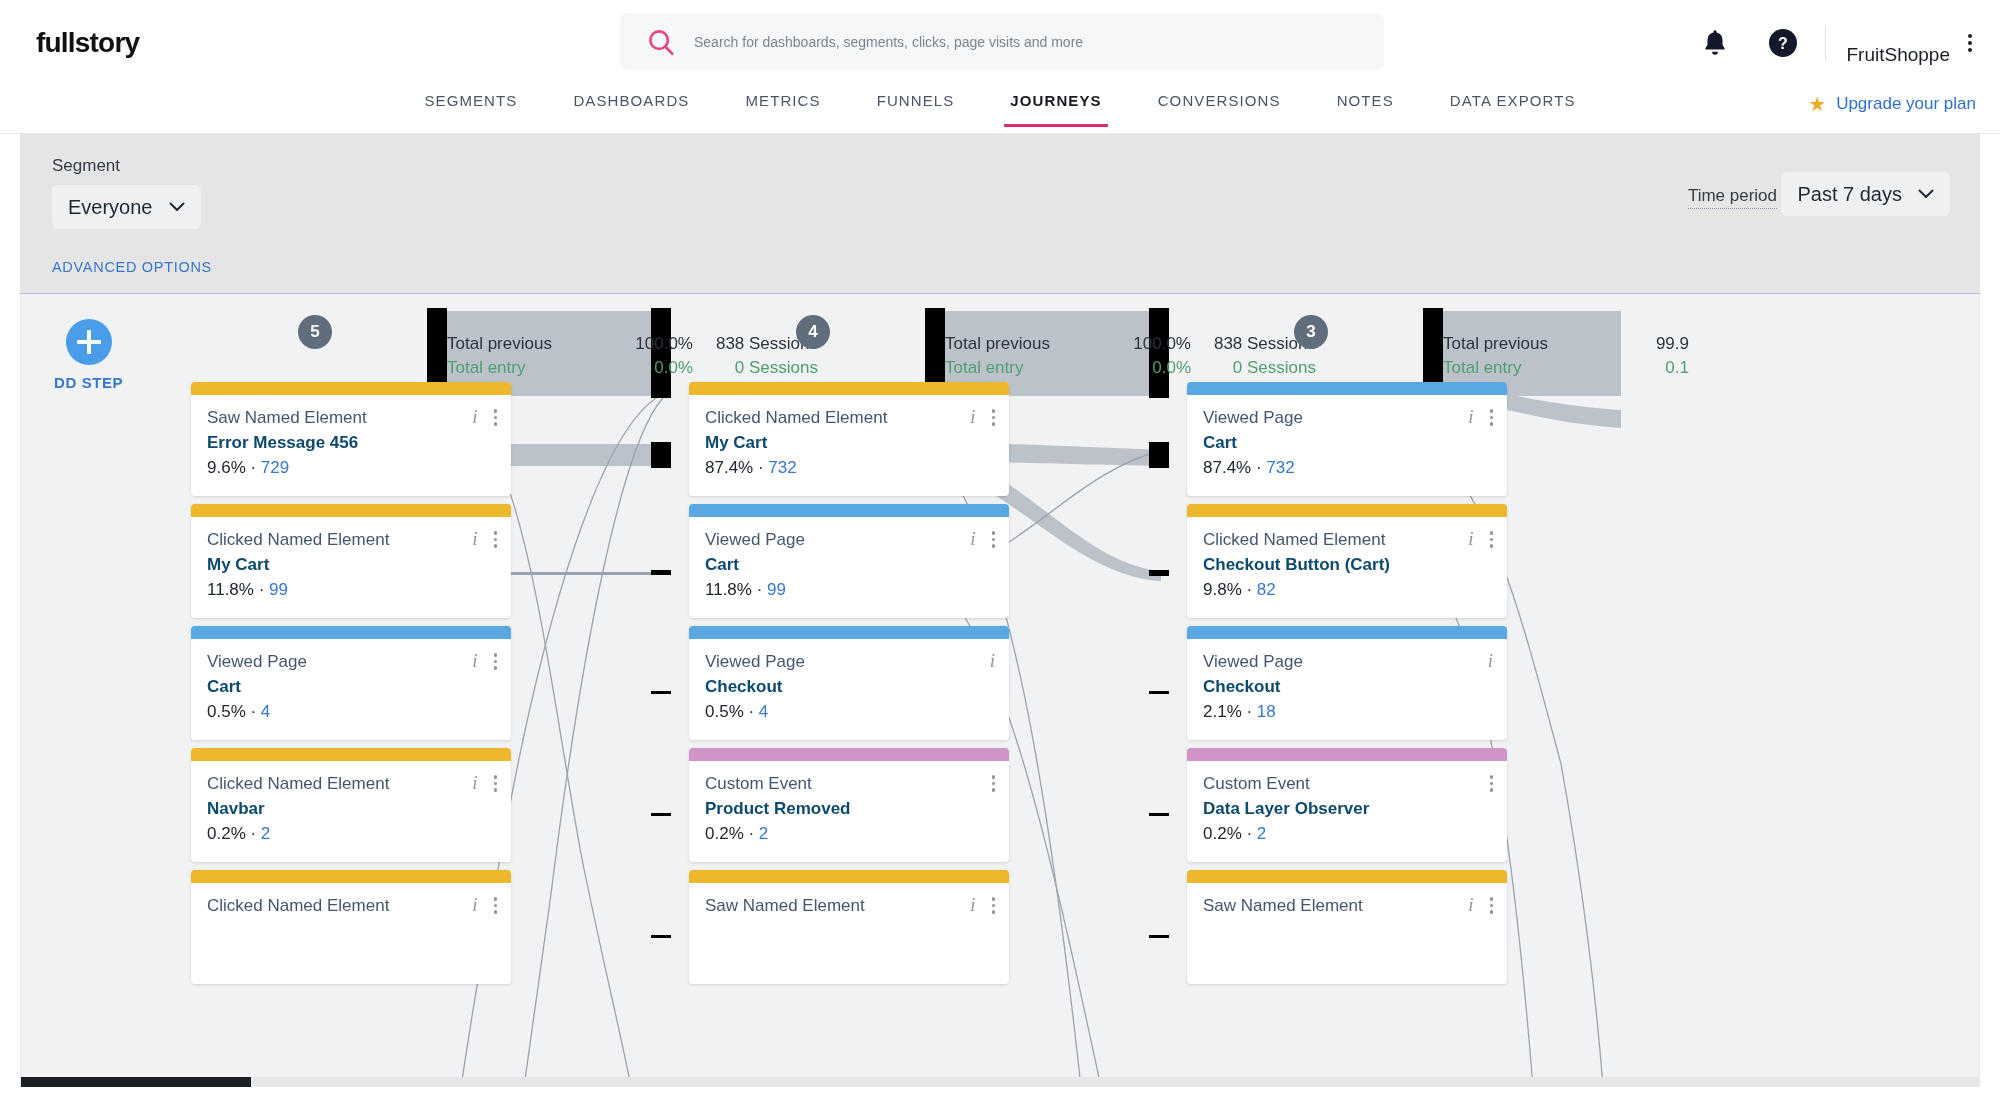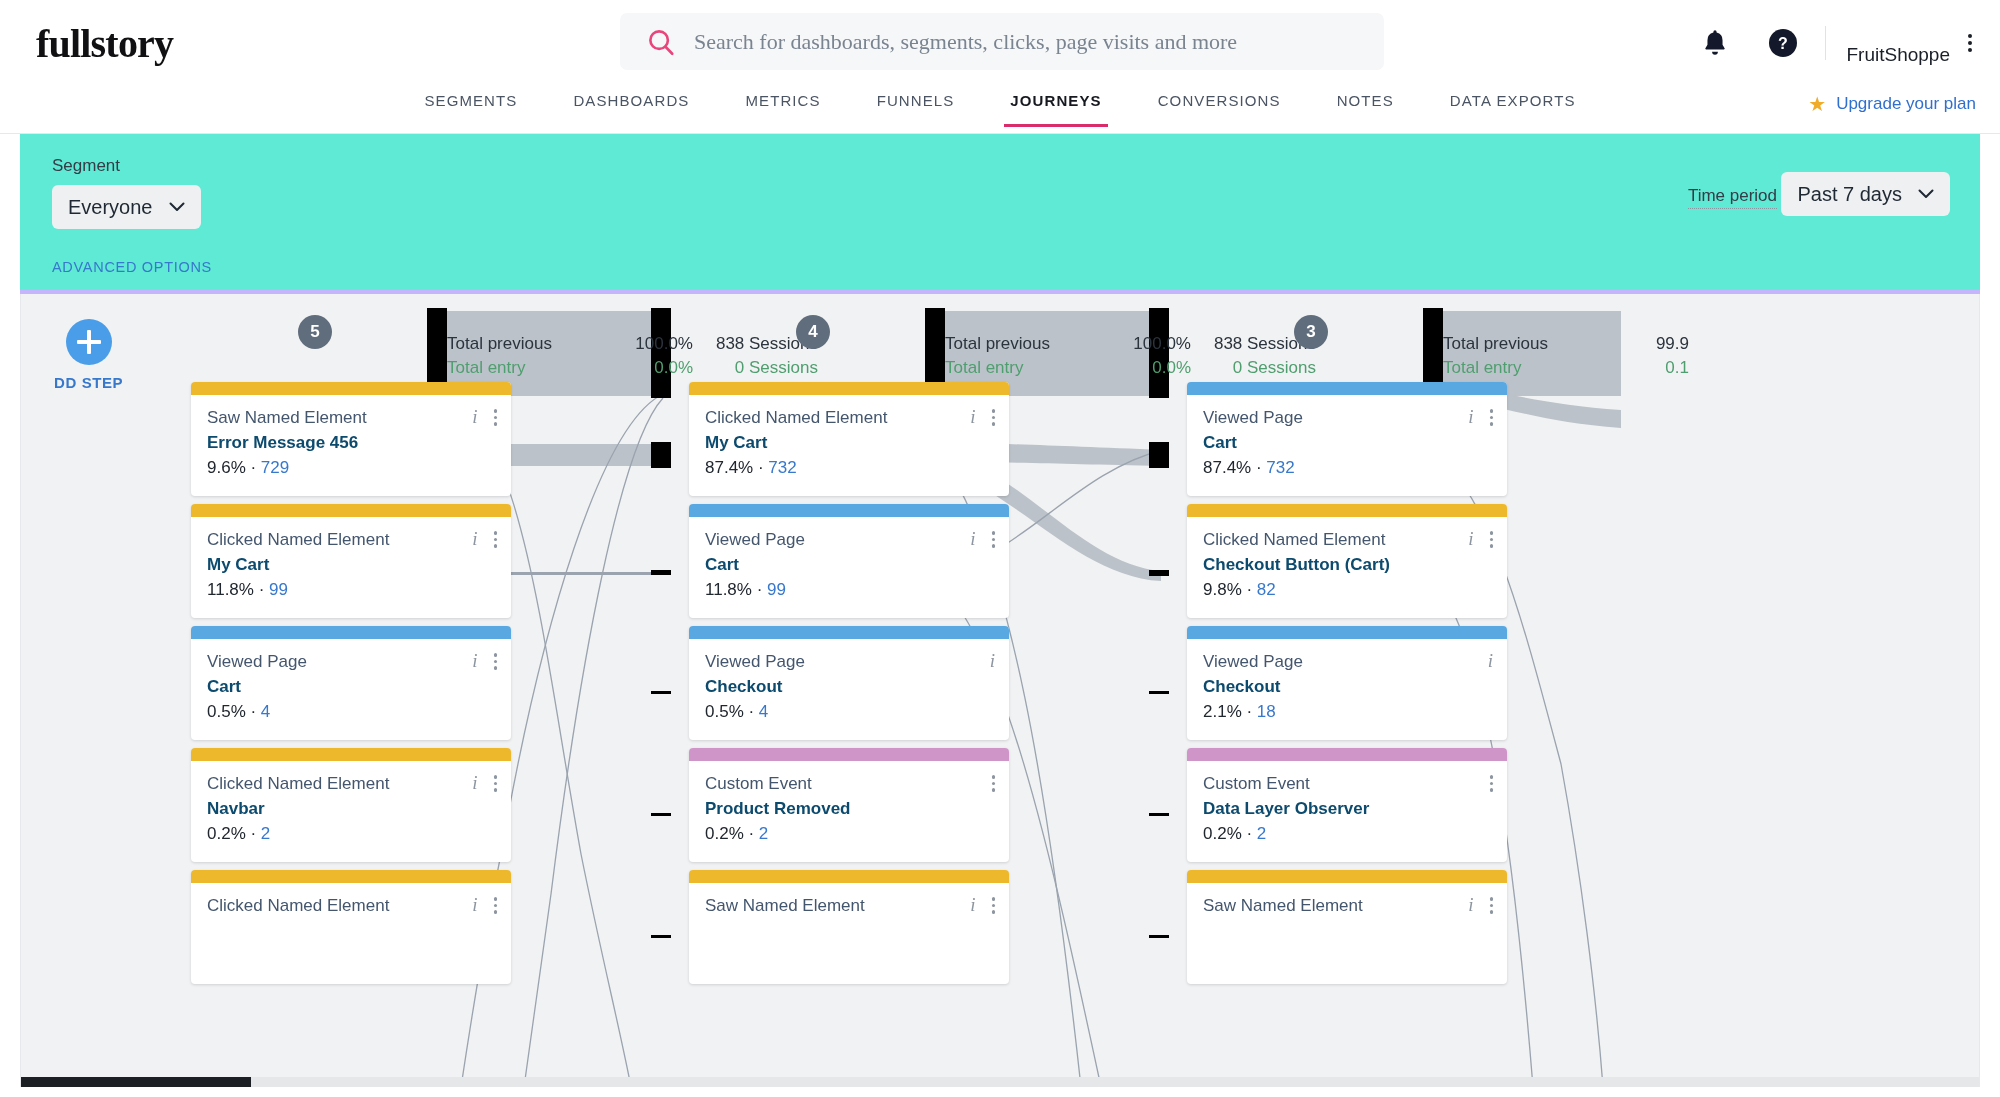--- a/index.html
+++ b/index.html
@@ -13,22 +13,22 @@
   
   .topbar {
     position: relative;
     height: 86px;
     background: #ffffff;
     display: flex;
     align-items: center;
   }
   .logo {
     margin-left: 36px;
-    font-family: Liberation Serif, serif;
-    font-size: 40px;
+    font-family: Liberation Sans, sans-serif;
+    font-size: 28px;
     font-weight: 600;
     letter-spacing: -0.8px;
     color: #111114;
   }
   .searchwrap {
     position: absolute;
     left: 620px;
     top: 13px;
     width: 764px;
     height: 57px;
@@ -39,22 +39,22 @@
   }
   .search-icon {
     width: 30px; height: 30px;
     margin-left: 26px; margin-right: 18px;
     flex: none;
   }
   .search-input {
     border: none;
     background: transparent;
     outline: none;
-    font-family: Liberation Serif, serif;
-    font-size: 22px;
+    font-family: Liberation Sans, sans-serif;
+    font-size: 14px;
     color: #2f3a46;
     width: 660px;
   }
   .search-input::placeholder { color: #7a8491; }
 
   .topright {
     position: absolute;
     right: 20px;
     top: 0;
     height: 86px;
@@ -114,22 +114,22 @@
     font-size: 17px;
     color: #2f6fd0;
     cursor: pointer;
   }
   .star { color: #f0ac28; font-size: 20px; }
 
   
   .filterbar {
     position: relative;
     height: 160px;
-    background: #5eead4;
-    border-bottom: 4px solid #c4b5fd;
+    background: #e5e5e5;
+    border-bottom: 1px solid #c4b5fd;
     margin: 0 20px;
   }
   .seg-block { position: absolute; left: 32px; top: 22px; }
   .field-label { font-size: 17px; color: #343c48; margin-bottom: 9px; }
   .field-label.dotted { border-bottom: 1px dotted #8d95a0; display: inline-block; padding-bottom: 2px; }
   .select-pill {
     background: #eef0f2;
     border-radius: 6px;
     height: 44px;
     display: inline-flex;

